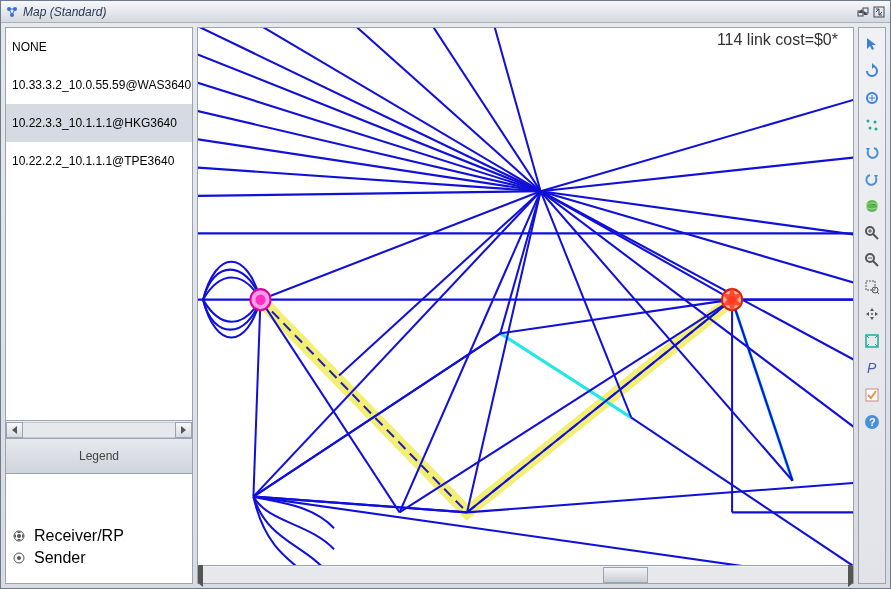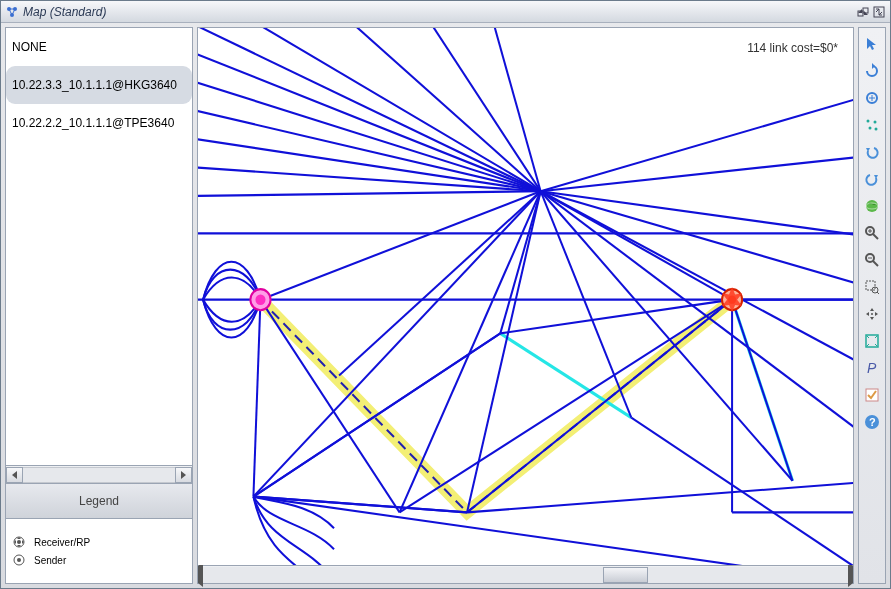--- a/index.html
+++ b/index.html
@@ -32,34 +32,34 @@
   
   .sidebar { width:188px; display:flex; flex-direction:column; border:1px solid #9aa4b3; background:#fff; }
   .combo {
     height:22px; background: linear-gradient(to bottom,#f6f7f9,#dcdfe5);
     border-bottom:1px solid #9aa4b3; display:flex; align-items:center; justify-content:center;
     font-size:12px; position:relative; cursor:pointer;
   }
   .combo .arrow { position:absolute; right:6px; top:8px; width:0;height:0;border-left:4px solid transparent;border-right:4px solid transparent;border-top:5px solid #333; }
   .tree-list { flex:1; overflow:hidden; font-size:12px; background:#fff; }
   .tree-item { padding:12px 6px; white-space:nowrap; cursor:pointer; }
-  .tree-item.sel { background:#d6dbe3;border-radius:9px; }
+  .tree-item.sel { background:#d6dbe3; }
   .hscrollbar { height:18px; background:linear-gradient(to bottom,#eef0f3,#d5d9df); border-top:1px solid #9aa4b3; display:flex; align-items:center; }
   .hscrollbar .sbtn { width:17px;height:16px;background:linear-gradient(to bottom,#f6f7f9,#d8dbe1);border:1px solid #9aa4b3;display:flex;align-items:center;justify-content:center;}
   .hscrollbar .strack{flex:1;height:16px;background:#e6e8ec;border-top:1px solid #c4c8cf;border-bottom:1px solid #c4c8cf;}
 
   .legend-title{ height:36px; background:linear-gradient(to bottom,#e7e9ee,#cfd3da); border-top:1px solid #9aa4b3; border-bottom:1px solid #9aa4b3; display:flex;align-items:center;justify-content:center;font-size:12px;color:#444;}
-  .legend-body{ padding:14px 6px; font-size:10px;}
+  .legend-body{ padding:14px 6px; font-size:16px;margin-top:37px;}
   .legend-row{ display:flex; align-items:center; gap:8px; padding:2px 0;}
   .legend-sym{ width:14px;height:14px;display:flex;align-items:center;justify-content:center;}
 
   
   .canvas-wrap{ flex:1; display:flex; flex-direction:column; border:1px solid #9aa4b3; background:#fff; min-width:0;}
   .canvas{ flex:1; position:relative; overflow:hidden; background:#fff;}
-  .cost-label{ position:absolute; top:12px; right:12px; font-size:12px; color:#333; background:#fff; padding:1px 3px;margin-left:16px;}
+  .cost-label{ position:absolute; top:2px; right:12px; font-size:16px; color:#333; background:#fff; padding:1px 3px;margin-left:16px;}
   .canvas svg{ position:absolute; top:0;left:0;width:100%;height:100%;}
   .hscroll-canvas{ height:18px; background:linear-gradient(to bottom,#eef0f3,#d5d9df); border-top:1px solid #9aa4b3; display:flex; align-items:center;}
   .hscroll-canvas .strack{ flex:1;height:16px;background:#e6e8ec;position:relative;}
   .hscroll-canvas .thumb{ position:absolute;top:0;height:16px;background:linear-gradient(to bottom,#f3f4f7,#c9cdd5);border:1px solid #9aa4b3;}
 
   
   .rtoolbar{ width:28px; background:linear-gradient(to bottom,#f0f1f4,#e1e3e8); border:1px solid #9aa4b3; display:flex;flex-direction:column;align-items:center;padding:6px 0;gap:7px;}
   .rtool{ width:20px;height:20px;display:flex;align-items:center;justify-content:center;cursor:pointer;border-radius:2px;}
 
   .tri-l{width:0;height:0;border-top:4px solid transparent;border-bottom:4px solid transparent;border-right:5px solid #555;}
@@ -94,20 +94,21 @@
           <path d="M10 7 L7 10 M7 10 L7 7 M7 10 L10 10" stroke="#445" fill="none"></path>
         </svg>
     </span>
   </div>
 
   <div class="body">
 
     <div class="sidebar">
       <div class="tree-list">
         <div class="tree-item">NONE</div>
+        <div class="tree-item">10.33.3.2_10.0.55.59@WAS3640</div>
         <div class="tree-item sel">10.22.3.3_10.1.1.1@HKG3640</div>
         <div class="tree-item">10.22.2.2_10.1.1.1@TPE3640</div>
       </div>
       <div class="hscrollbar">
         <div class="sbtn">
             <span class="tri-l"></span>
           </div>
         <div class="strack"></div>
         <div class="sbtn">
             <span class="tri-r"></span>

